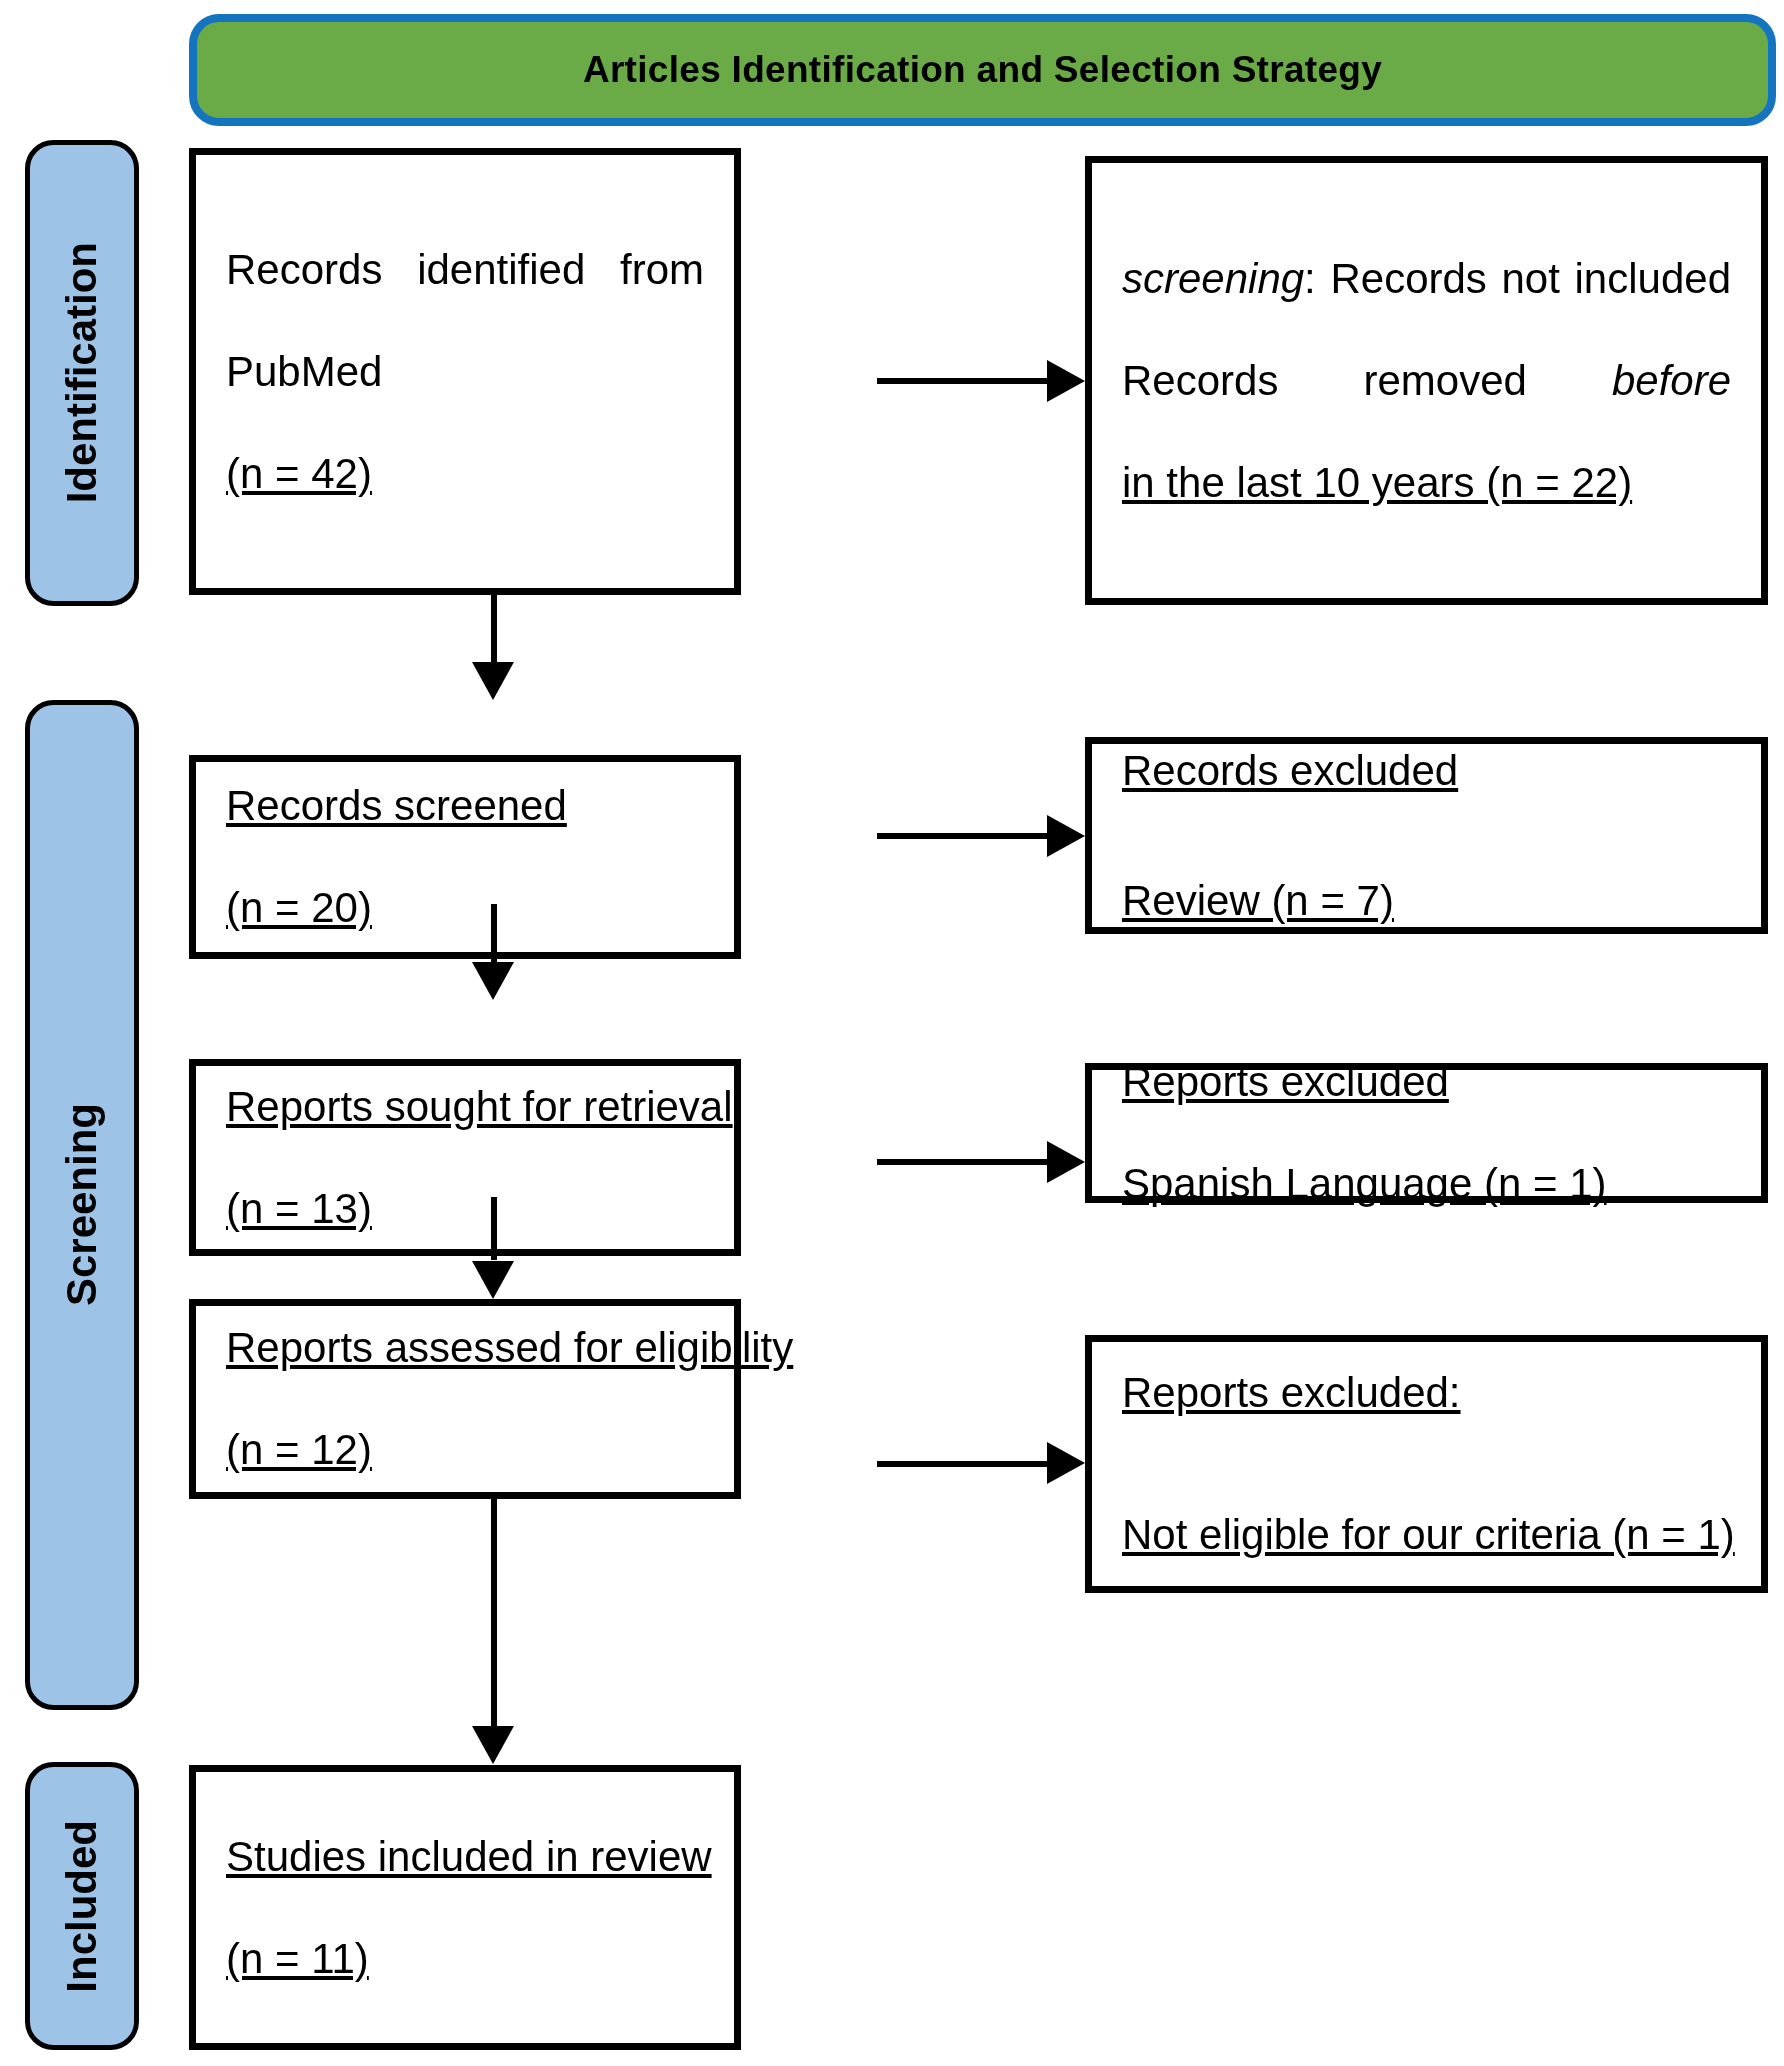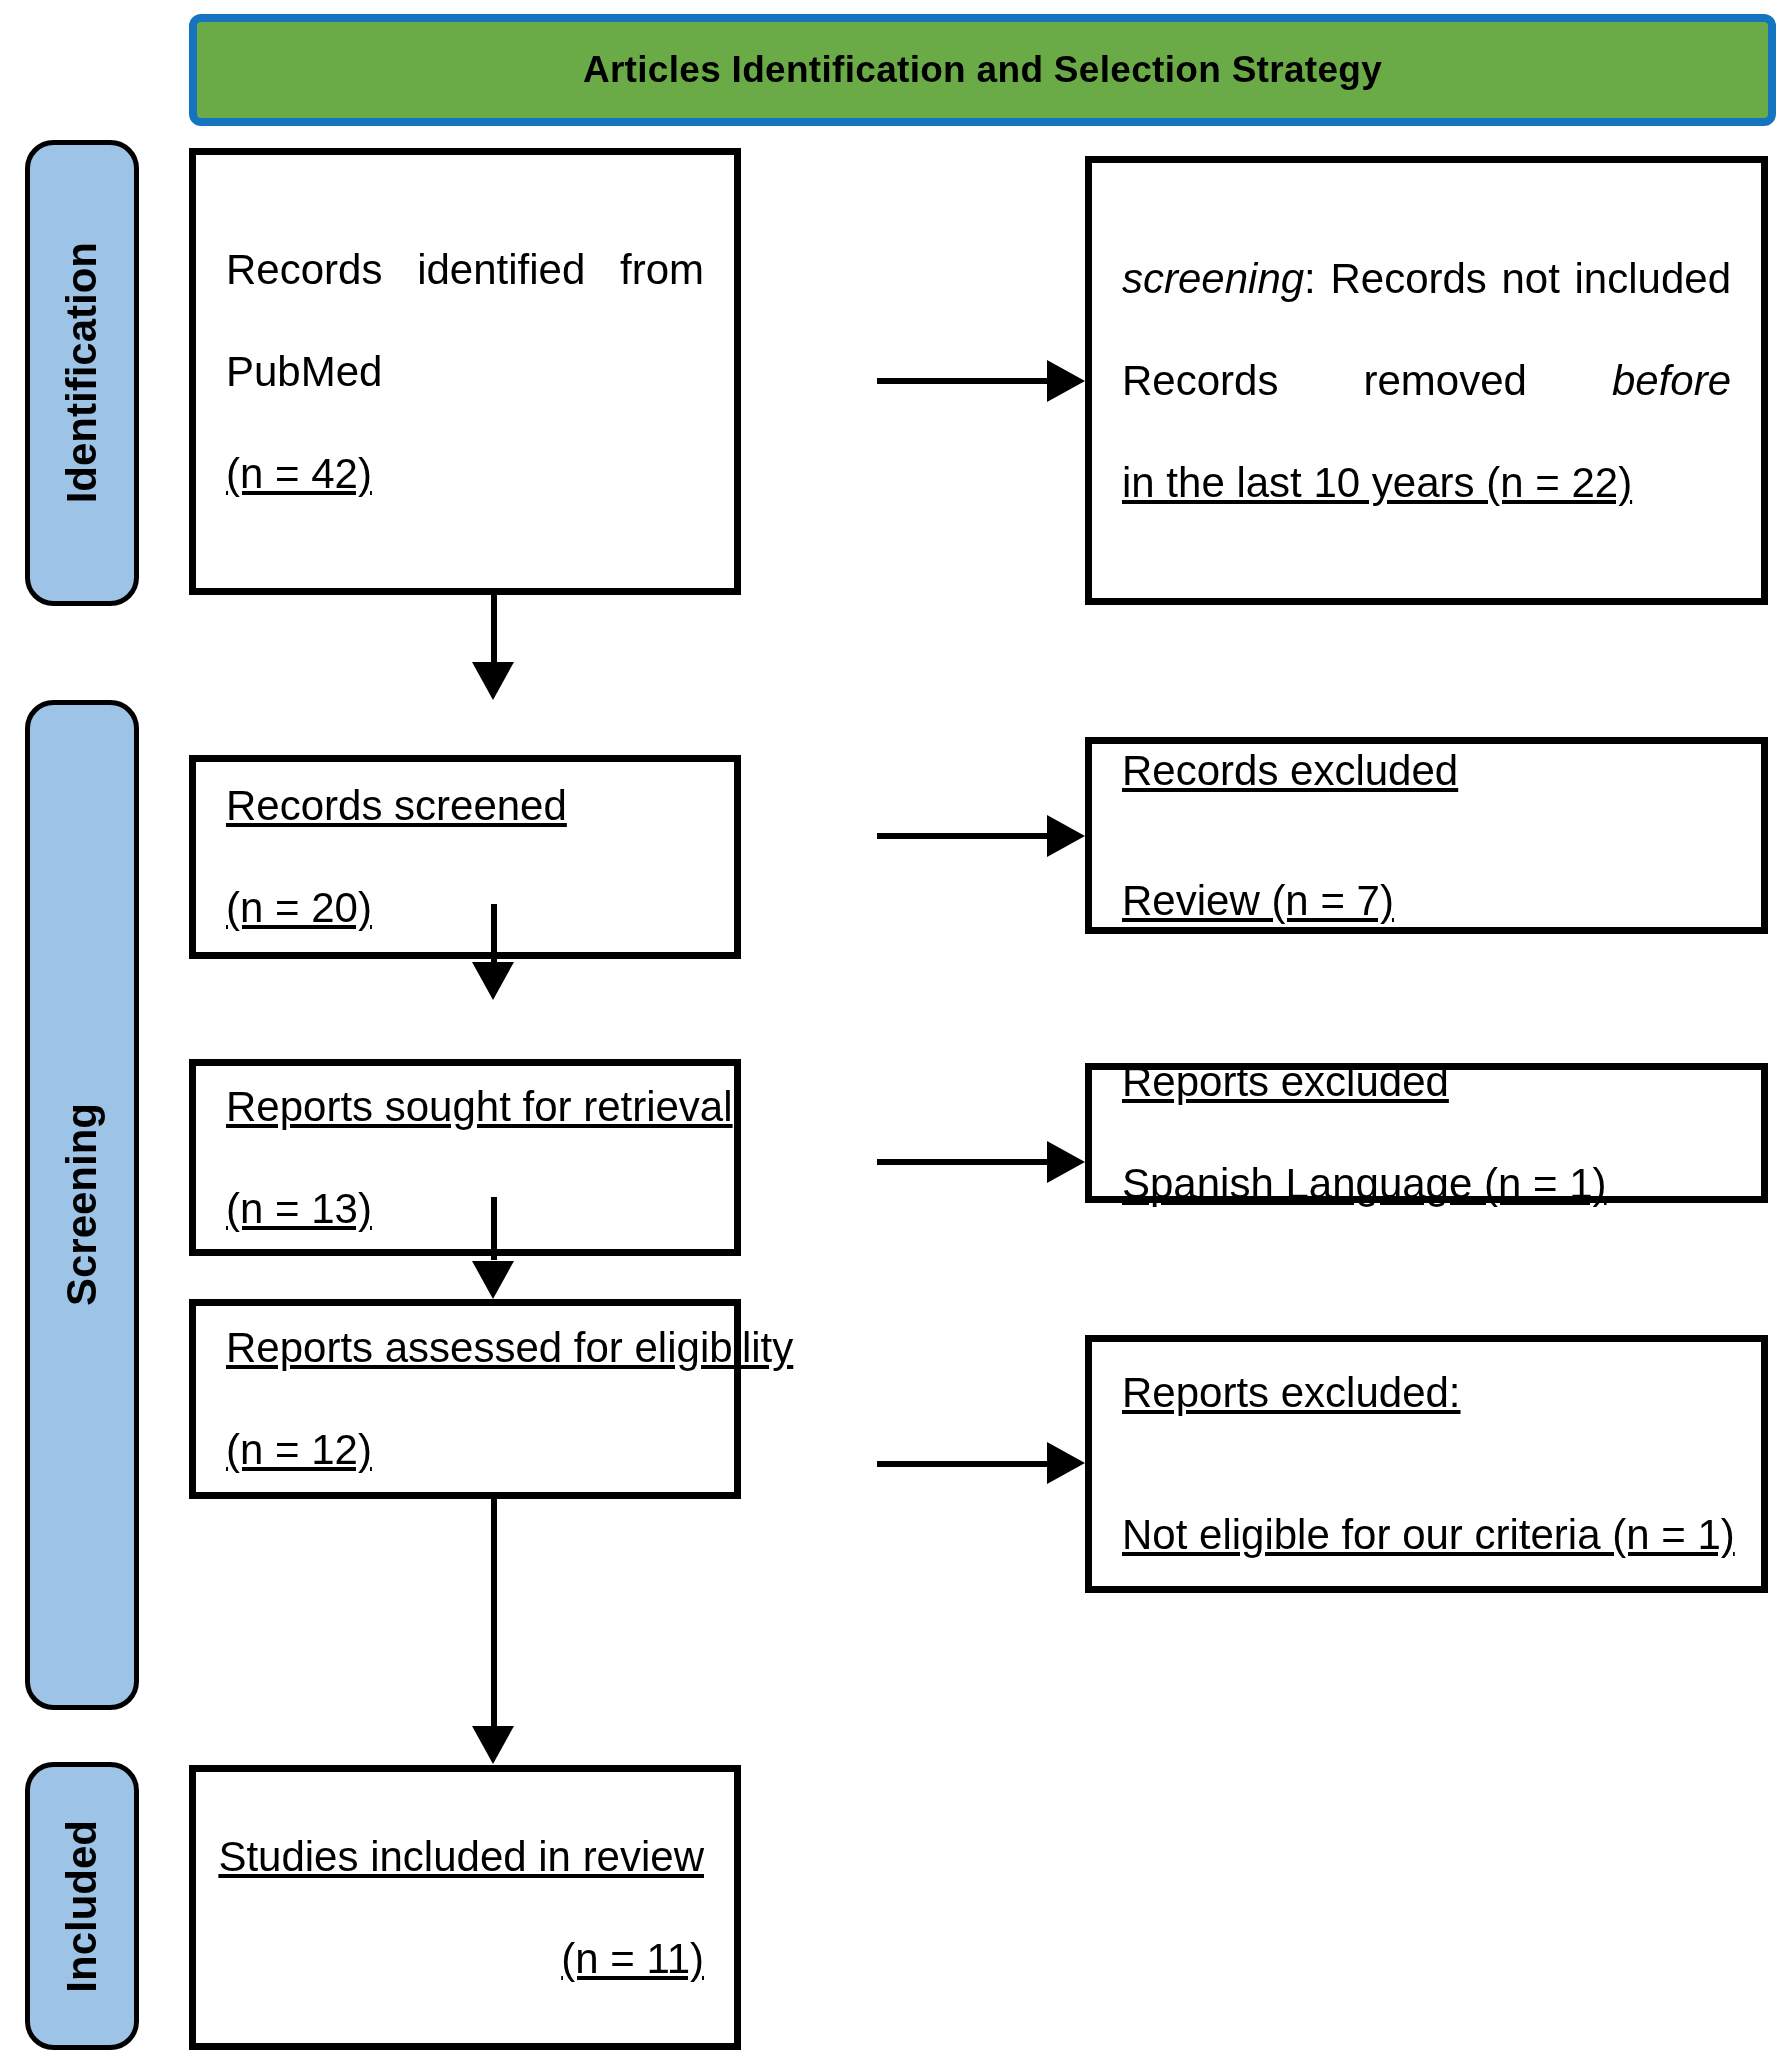--- a/index.html
+++ b/index.html
@@ -17,21 +17,21 @@
     background: #ffffff;
     overflow: hidden;
   }
   
   .header-banner {
     position: absolute;
     left: 189px; top: 14.2px;
     width: 1587px; height: 112px;
     background: #6BAB47;
     border: 8.8px solid #1574C0;
-    border-radius: 12px;
+    border-radius: 30px;
     box-sizing: border-box;
     display: flex; align-items: center; justify-content: center;
   }
   .header-banner .title {
     font-size: 37px;
     font-weight: bold;
     color: #000000;
     letter-spacing: 0.3px;
   }
   
@@ -80,21 +80,21 @@
   .box-left  { left: 189px;  width: 552px; }
   .box-right { left: 1085px; width: 683px; }
   .box-identified { top: 148px;  height: 447px; }
   .box-removed    { top: 156px;  height: 449px; }
   .box-screened   { top: 715px; height: 204px; margin-top: 40px; }
   .box-excl-review{ top: 737px; height: 197px; gap: 28px; }
   .box-sought     { top: 1059px; height: 197px; }
   .box-excl-lang  { top: 1063px; height: 140px; }
   .box-assessed   { top: 1299px; height: 200px; }
   .box-excl-crit  { top: 1335px; height: 258px; gap: 40px; }
-  .box-included   { top: 1765px; height: 285px; align-items: flex-end; }
+  .box-included   { top: 1765px; height: 285px; }
   
   .vshaft {
     position: absolute;
     left: 491px;
     width: 5.5px;
     background: #000000;
   }
   .vhead {
     position: absolute;
     left: 472px;

